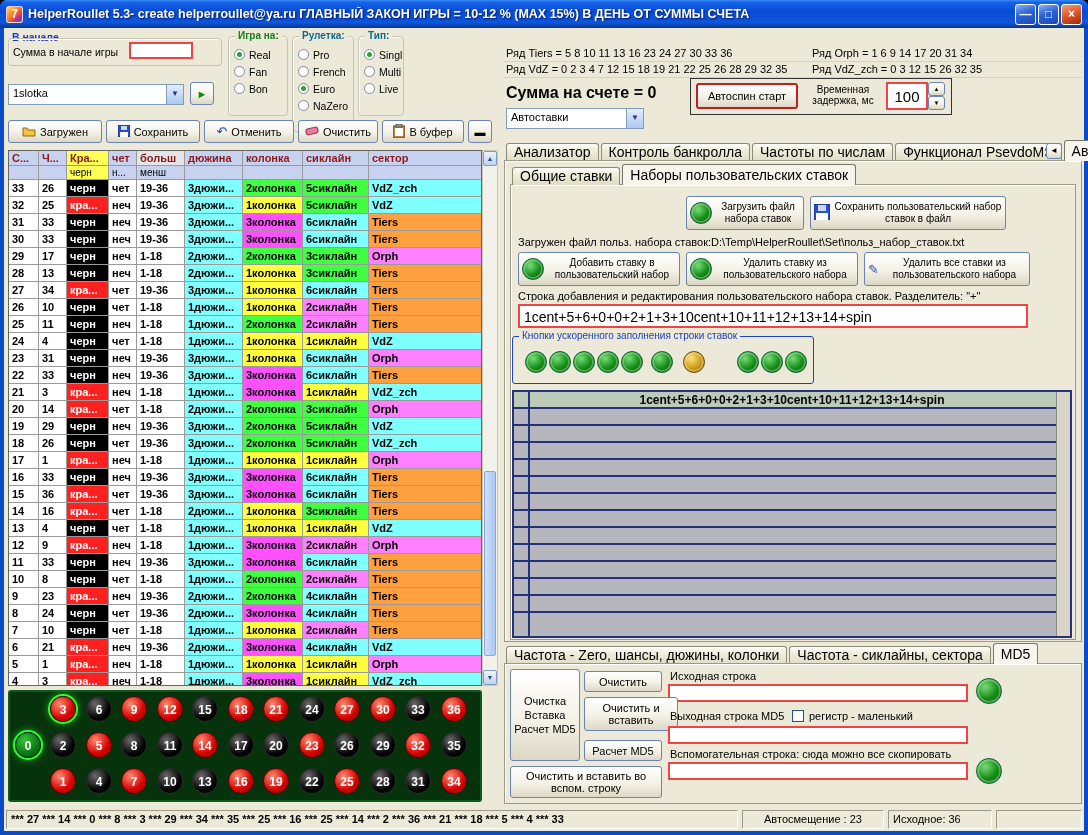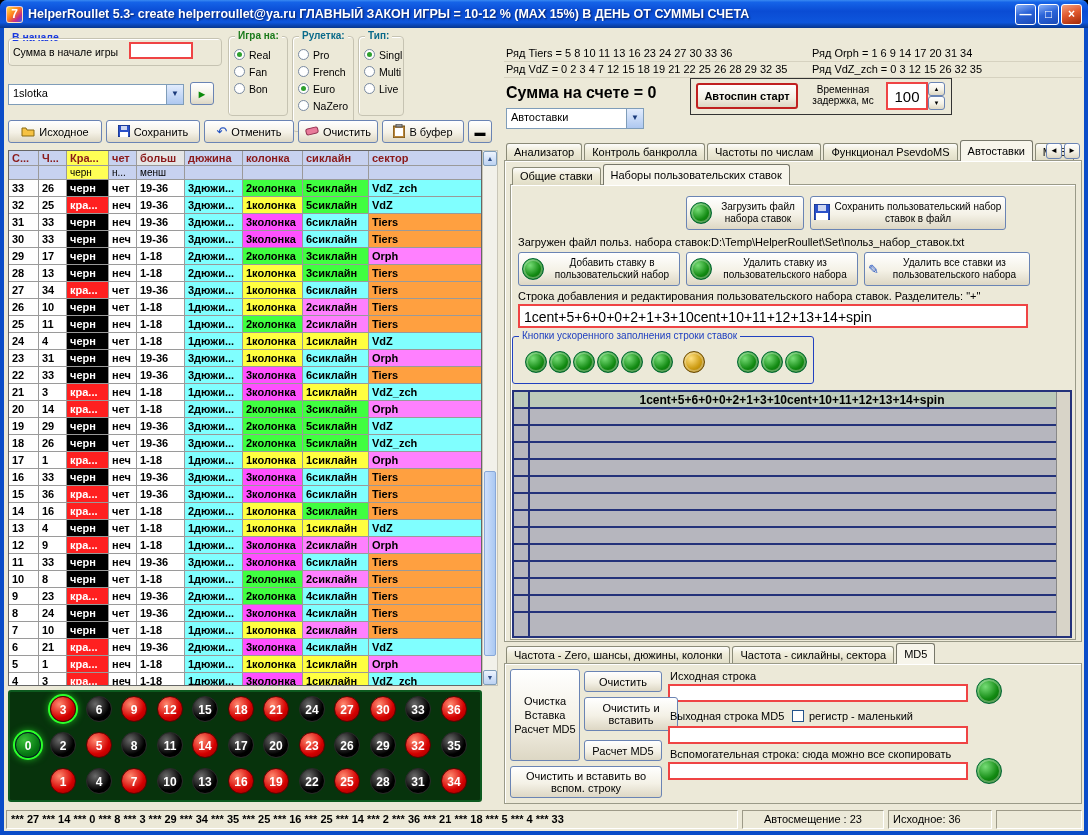--- a/index.html
+++ b/index.html
@@ -36,21 +36,21 @@
   .sbar{left:482px;top:150px;width:16px;height:536px;background:#f2f1ea;border:1px solid #c9c6b8}
   .sarr{position:absolute;left:0px;width:14px;height:15px;background:linear-gradient(#eef4fe,#bcd2f2);border:1px solid #7f9db9;border-radius:2px;font-size:7px;text-align:center;line-height:13px;color:#30508a}
   .sthumb{position:absolute;left:1px;width:12px;background:linear-gradient(90deg,#cfe0fb,#aac8f2);border:1px solid #88a8d8;border-radius:2px}
   #board{left:8px;top:690px;width:474px;height:112px;background:#07330c;border:2px solid #0d5a1f;border-radius:3px}
   .bnum{position:absolute;width:26px;height:26px;border-radius:50%;color:#fff;font:bold 12px/26px "Liberation Sans",sans-serif;text-align:center}
   .bnum.red{background:radial-gradient(circle at 35% 30%,#ff8a70,#d40000 60%,#8e0000);border:1px solid #5e0000}
   .bnum.blk{background:radial-gradient(circle at 35% 30%,#6a6a6a,#000 62%);border:1px solid #2a2a2a}
   .bnum.zero{background:radial-gradient(circle at 35% 30%,#39c139,#077a14 60%,#034d0c);border:1px solid #022}
   .bnum.hl{box-shadow:0 0 0 2px #2bff2b,0 0 8px #2bff2b}
   .tabstrip{display:flex;align-items:flex-end}
-  .tab{height:18px;line-height:17px;padding:0 7px;border:1px solid #8a8a77;border-bottom:none;border-radius:3px 3px 0 0;background:linear-gradient(#fdfdfb,#efecd9 40%,#e0dcc6);margin-right:2px;font-size:11px;white-space:nowrap}
+  .tab{height:18px;line-height:17px;padding:0 7px;border:1px solid #8a8a77;border-bottom:none;border-radius:3px 3px 0 0;background:linear-gradient(#fdfdfb,#efecd9 40%,#e0dcc6);margin-right:2px;font-size:14px;white-space:nowrap}
   .tab.active{height:21px;line-height:20px;background:#f7f5eb;border-color:#77776a;position:relative;z-index:6}
   .panel{background:#ece9d8;border:1px solid #9a9a88;box-shadow:inset 1px 1px 0 #fff}
   .chip{width:22px;height:22px;border-radius:50%;background:radial-gradient(circle at 35% 32%,#77dd77,#128a12 55%,#0a5c0a);border:1px solid #063;box-shadow:inset 0 0 0 2px rgba(255,255,255,.3)}
   .chip.gold{background:radial-gradient(circle at 35% 32%,#ffe080,#cc9a10 55%,#8a6a06);border-color:#6a4a04}
   .chip.big{width:26px;height:26px}
   #betlist{left:512px;top:390px;width:560px;height:248px;border:2px solid #24327a;background:#b6b6be;overflow:hidden}
   .lhead{height:17px;border-bottom:2px solid #24327a;background:#bccaba;text-align:center;font:bold 12px/17px "Liberation Sans",sans-serif}
   .lrow{height:17px;border-bottom:2px solid #24327a;background:#b6b6be}
   .cbx{width:12px;height:12px;border:1px solid #23538a;background:#fff}
   .statusbar{position:absolute;left:4px;top:808px;width:1080px;height:23px;background:#ece9d8}
@@ -141,21 +141,21 @@
     <div class="arrow">▼</div>
   </div>
   <div class="abs btn" style="left:190px;top:82px;width:24px;height:23px">
     <span style="color:#0c8a0c;font-size:11px">►</span>
   </div>
 
   <div class="abs btn" style="left:8px;top:120px;width:94px;height:23px">
     <span><svg width="14" height="12">
           <path d="M1 3 h4 l1 2 h7 v6 h-12 z" fill="#f6c243" stroke="#8a6a10"></path>
         </svg></span>
-    <span>Исходное</span>
+    <span>Загружен</span>
   </div>
   <div class="abs btn" style="left:106px;top:120px;width:94px;height:23px">
     <span><svg width="12" height="12">
           <rect x="0" y="0" width="12" height="12" fill="#2a50c8" stroke="#102a70"></rect>
           <rect x="3" y="1" width="6" height="4" fill="#cdd6f0"></rect>
           <rect x="2" y="7" width="8" height="5" fill="#fff"></rect>
         </svg></span>
     <span>Сохранить</span>
   </div>
   <div class="abs btn" style="left:204px;top:120px;width:90px;height:23px">
@@ -584,21 +584,21 @@
     <span style="position:absolute;left:2px">Ряд Tiers = 5 8 10 11 13 16 23 24 27 30 33 36</span>
     <span style="position:absolute;left:308px">Ряд Orph = 1 6 9 14 17 20 31 34</span>
   </div>
   <div class="series-row" style="top:62px">
     <span style="position:absolute;left:2px">Ряд VdZ = 0 2 3 4 7 12 15 18 19 21 22 25 26 28 29 32 35</span>
     <span style="position:absolute;left:308px">Ряд VdZ_zch = 0 3 12 15 26 32 35</span>
   </div>
 
   <div class="abs" style="left:506px;top:84px;font:bold 16px 'Liberation Sans',sans-serif">Сумма на счете = 0</div>
   <div class="abs" style="left:690px;top:78px;width:262px;height:37px;border:1px solid #333"></div>
-  <div class="abs btn" style="left:696px;top:83px;width:102px;height:26px;border:2px solid #c02020;font-weight:bold">Автоспин старт</div>
+  <div class="abs btn" style="left:696px;top:83px;width:102px;height:26px;border:2px solid #c02020;font-weight:normal">Автоспин старт</div>
   <div class="abs" style="left:802px;top:81px;width:82px;height:31px;font-size:10px;text-align:center;line-height:11px;padding-top:3px">Временная задержка, мс</div>
   <div class="abs field" style="left:886px;top:82px;width:42px;height:28px;font-size:15px;line-height:24px;text-align:center">100</div>
   <div class="abs" style="left:928px;top:82px;width:17px;height:28px">
     <div class="btn" style="height:14px;font-size:6px">▲</div>
     <div class="btn" style="height:14px;font-size:6px">▼</div>
   </div>
   <div class="abs combo" style="left:506px;top:108px;width:138px;height:21px">
     <div class="val">Автоставки</div>
     <div class="arrow">▼</div>
   </div>

